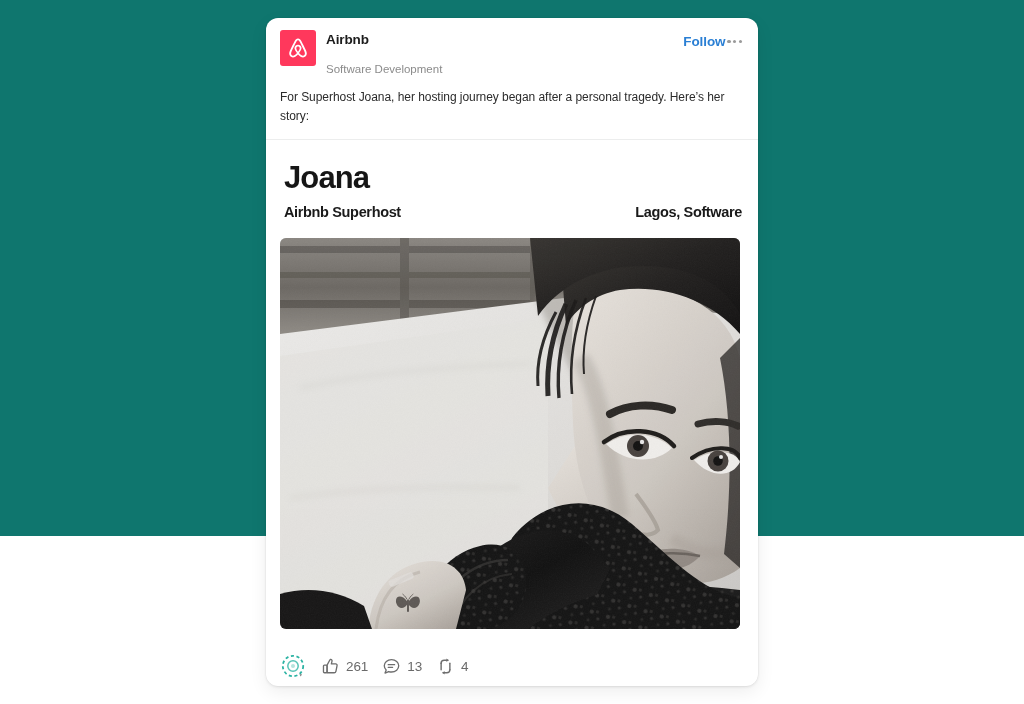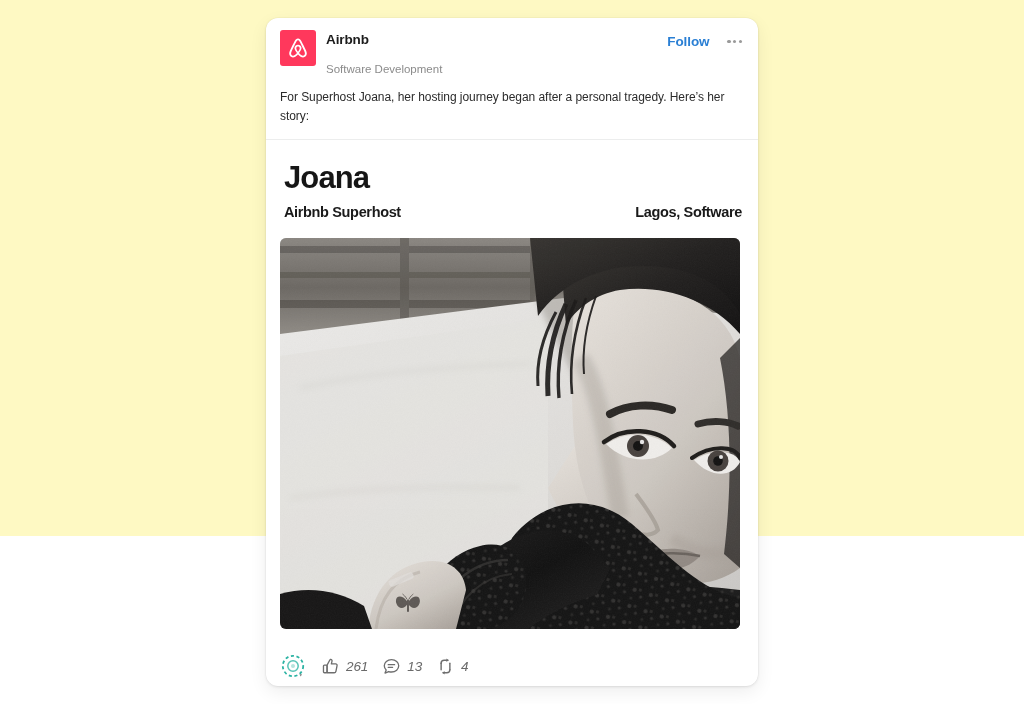--- a/index.html
+++ b/index.html
@@ -9,21 +9,21 @@
     height: 704px;
     background: #ffffff;
     font-family: "Liberation Sans", sans-serif;
     overflow: hidden;
   }
 
   #stage {
     position: relative;
     width: 1024px;
     height: 536px;
-    background: #fef9c3;
+    background: #0f766e;
   }
 
   
   .post-card {
     position: absolute;
     left: 266px;
     top: 18px;
     width: 492px;
     height: 668px;
     background: #ffffff;
@@ -73,21 +73,20 @@
   .brand-sub {
     font-size: 11.5px;
     color: #8b8b8b;
     line-height: 16px;
     margin-top: 13px;
   }
 
   .header-actions {
     display: flex;
     align-items: center;
-    gap: 16px;
     flex: 0 0 auto;
     padding-top: 4px;
   }
 
   .follow-btn {
     font-size: 13.5px;
     font-weight: bold;
     color: #2a7fd4;
     background: none;
     border: none;
@@ -193,21 +192,20 @@
     display: flex;
     align-items: flex-end;
     cursor: pointer;
   }
 
   .stat {
     display: flex;
     align-items: center;
     gap: 6px;
     cursor: pointer;
-    font-style: italic;
   }
 
   .stat-count {
     font-size: 13.5px;
     color: #6a6a6a;
     letter-spacing: -0.1px;
   }
 
   .stat svg, .react-picker svg { display: block; }
 </style>

